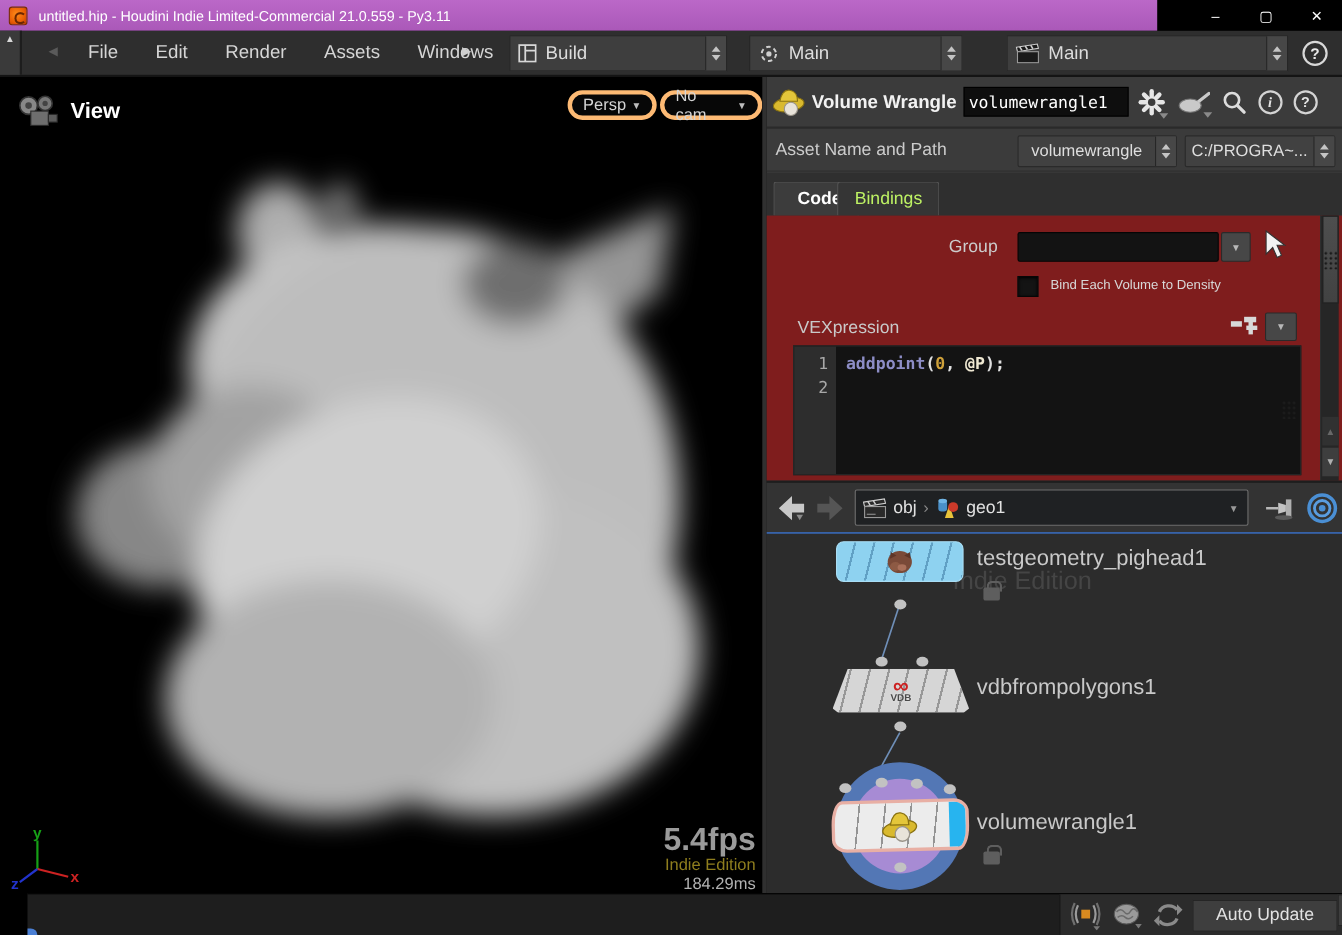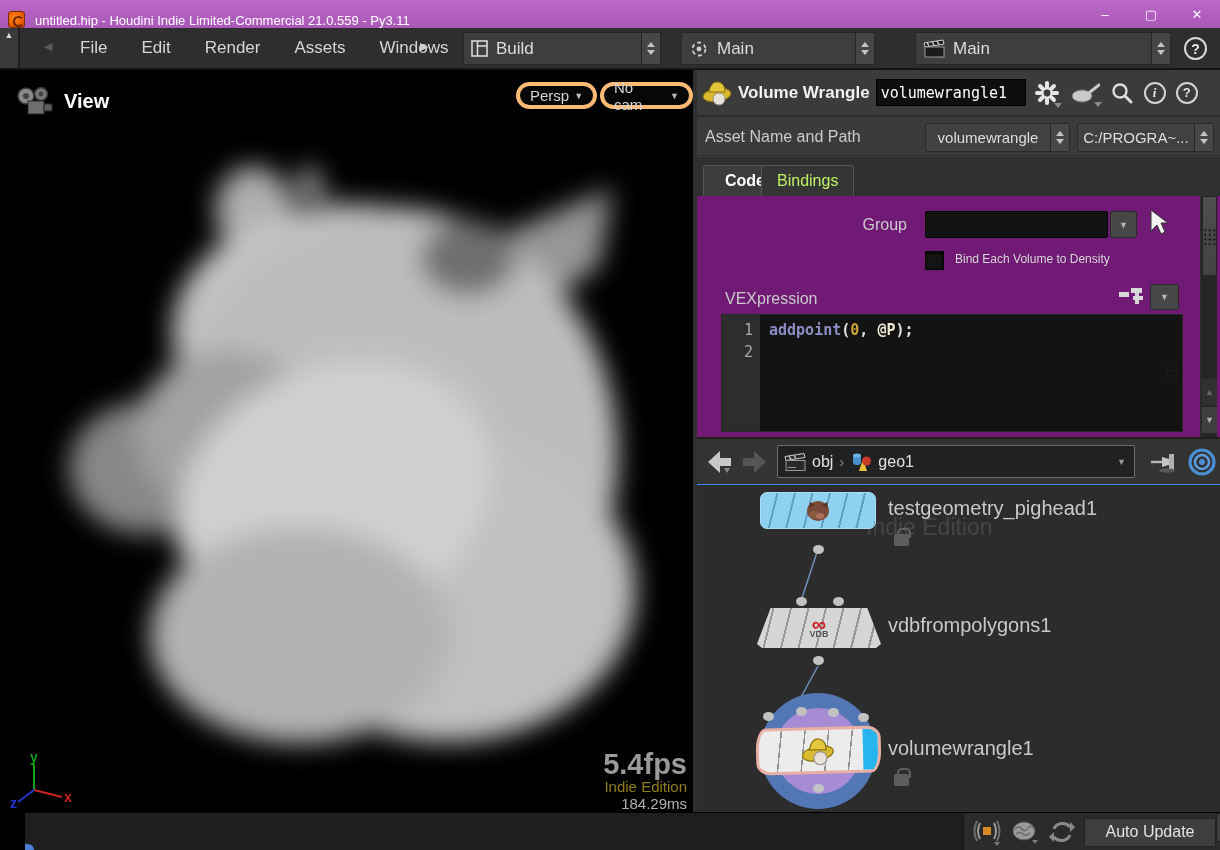--- a/index.html
+++ b/index.html
@@ -1,20 +1,20 @@
 <!DOCTYPE html>
 <html><head>
 <meta charset="utf-8">
 <style>
   * { margin:0; padding:0; box-sizing:border-box; }
   html,body { width:1220px; height:850px; overflow:hidden; background:#000; font-family:"Liberation Sans",sans-serif; }
   .abs { position:absolute; }
 
   
-  .titlebar { position:absolute; left:0; top:0; width:1220px; height:28px; background:linear-gradient(#bb68c8,#aa58b8); display:flex; align-items:flex-end; }
+  .titlebar { position:absolute; left:0; top:0; width:1052px; height:28px; background:linear-gradient(#bb68c8,#aa58b8); display:flex; align-items:center; }
   .houdini-logo { width:17px; height:17px; margin-left:8px; border-radius:3px; background:radial-gradient(circle at 40% 40%, #ff8c1a 0%, #e85d04 60%, #b53c00 100%); border:1px solid #7a2d00; position:relative; }
   .houdini-logo::after{ content:""; position:absolute; left:4px; top:4px; width:7px; height:7px; border:2px solid #6b2600; border-radius:50%; border-right-color:transparent; }
   .title-text { color:#fff; font-size:13px; margin-left:10px; }
   .win-btn { position:absolute; top:0; width:46px; height:28px; color:#fff; display:flex; align-items:center; justify-content:center; font-size:13px; }
   .win-min { left:1082px; } .win-max { left:1128px; } .win-close { left:1174px; }
 
   
   .menubar { position:absolute; left:0; top:28px; width:1220px; height:42px; background:#2e2e2e; border-bottom:2px solid #141414; }
   .collapse-strip { position:absolute; left:0; top:0; width:20px; height:40px; background:#3a3a3a; border-right:2px solid #1d1d1d; color:#d8d8d8; font-size:9px; text-align:center; padding-top:2px; }
   .menu-chev { position:absolute; top:12px; font-size:11px; color:#5a5a5a; }
@@ -50,21 +50,21 @@
 
   .prow2 { position:absolute; left:0; top:49px; width:523px; height:37px; border-bottom:1px solid #2e2e2e; }
   .asset-label { position:absolute; left:8px; top:9px; color:#cccccc; font-size:16px; }
   .mini-dd { position:absolute; height:29px; background:#414141; border:1px solid #2a2a2a; border-radius:2px; display:flex; align-items:center; color:#dedede; font-size:15px; }
   .mini-dd .dd-label { flex:1; text-align:center; padding:0 4px; white-space:nowrap; overflow:hidden; }
 
   .tabstrip { position:absolute; left:0; top:87px; width:523px; height:39px; background:#2f2f2f; }
   .tab { position:absolute; bottom:0; height:31px; padding:0 15px; background:#353535; border:1px solid #555; border-bottom:none; border-radius:3px 3px 0 0; color:#bef264; font-size:16px; line-height:30px; }
   .tab.active { background:#3c3c3c; color:#fff; font-weight:bold; }
 
-  .params { position:absolute; left:0; top:126px; width:523px; height:241px; background:#701a75; }
+  .params { position:absolute; left:0; top:126px; width:523px; height:241px; background:#7f1d1d; }
   .group-label { position:absolute; left:0; top:20px; width:210px; text-align:right; color:#cccccc; font-size:16px; }
   .group-input { position:absolute; left:228px; top:15px; width:183px; height:27px; background:#131313; border:1px solid #050505; border-radius:2px; color:#ddd; font-size:14px; }
   .sq-dd { position:absolute; width:27px; height:27px; background:#474747; border:1px solid #2a2a2a; border-radius:2px; display:flex; align-items:center; justify-content:center; color:#b8b8b8; font-size:9px; }
   .checkbox { position:absolute; left:228px; top:55px; width:19px; height:19px; background:#141414; border:1px solid #060606; box-shadow:inset 0 1px 3px #000; }
   .bind-label { position:absolute; left:258px; top:56px; color:#d8d8d8; font-size:12px; }
   .vex-label { position:absolute; left:28px; top:94px; color:#c9c9c9; font-size:16px; }
   .editor { position:absolute; left:24px; top:118px; width:462px; height:118px; background:#131313; border:1px solid #282828; display:flex; font-family:"DejaVu Sans Mono",monospace; font-size:15px; }
   .gutter { width:38px; background:#2d2d2d; color:#a8a8a8; text-align:right; padding:4px 7px 0 0; line-height:22px; }
   .codearea { flex:1; padding:4px 0 0 9px; line-height:22px; font-weight:bold; color:#e0e0e0; }
   .tk-fn { color:#8d8dc6; } .tk-num { color:#cfa13a; } .tk-attr { color:#efe8d2; } .tk-pl { color:#e0e0e0; }

